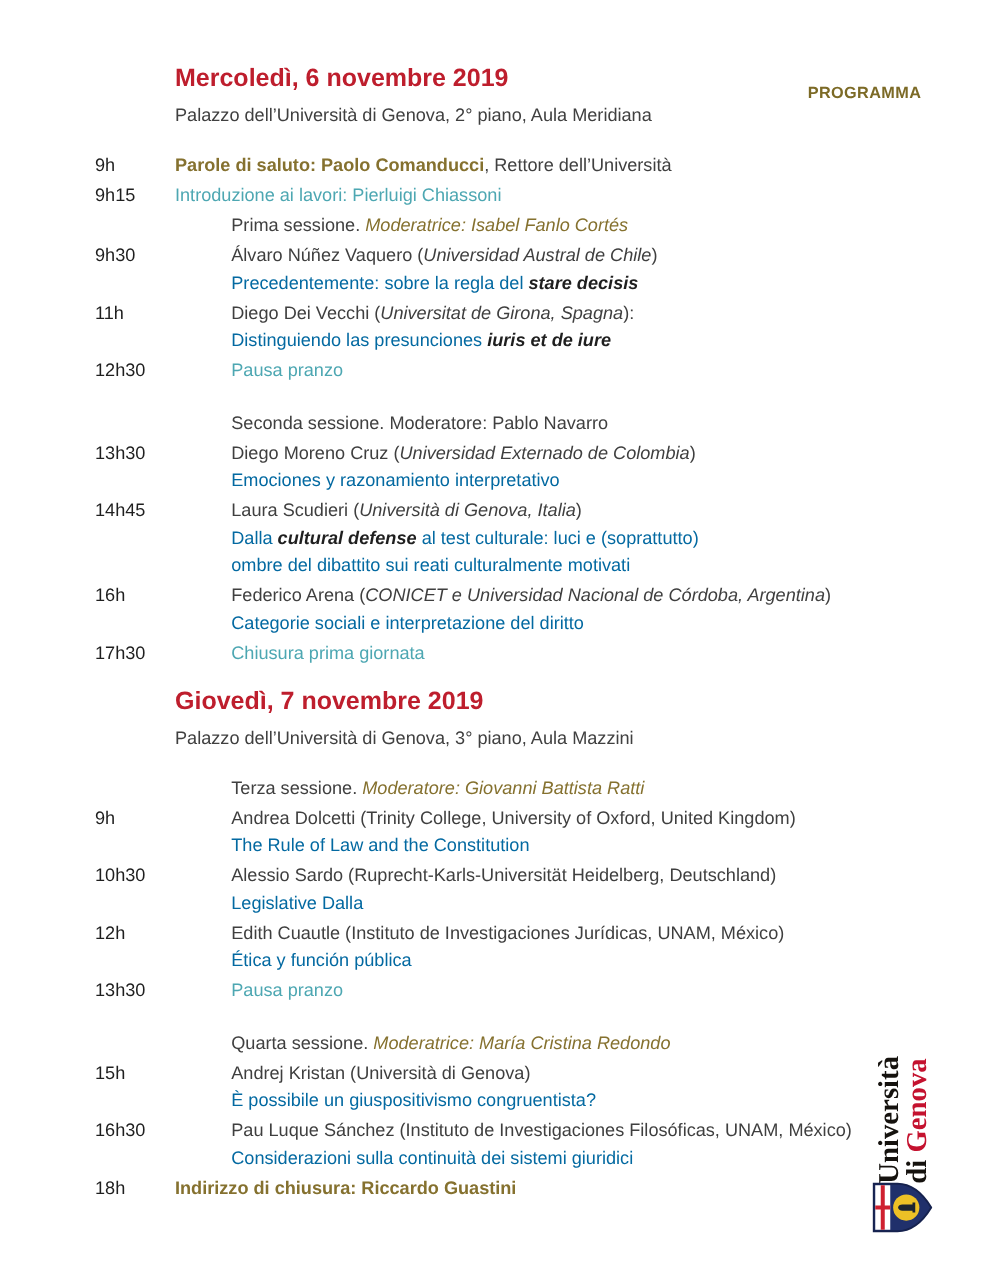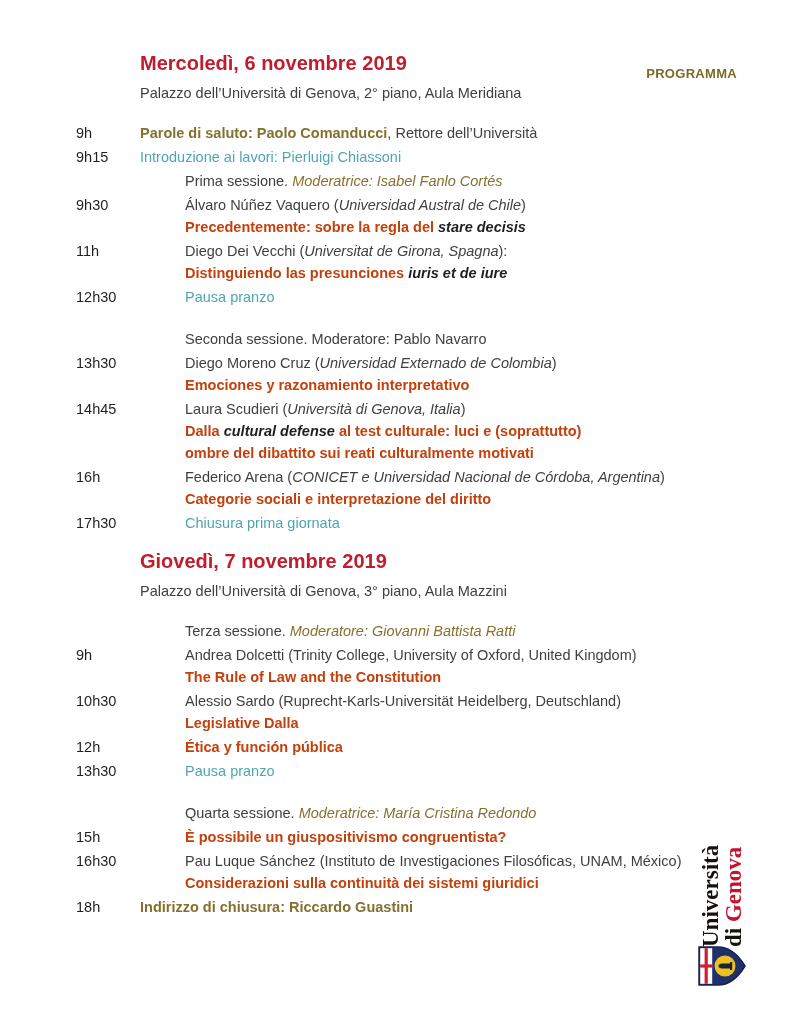--- a/index.html
+++ b/index.html
@@ -26,21 +26,21 @@
   }
   .venue{margin:0 0 18px 140px;line-height:22px;color:#404040;}
   .entry{position:relative;margin-bottom:2px;}
   .entry.indent-wide{padding-left:185px;}
   .entry.indent-narrow{padding-left:140px;}
   .entry.extra-gap{margin-top:20px;}
   .time{position:absolute;left:76px;top:0;color:#1f1f1f;line-height:22px;}
   .line{line-height:22px;}
   .seg-plain{color:#3f3f3f;text-align:center;}
   .seg-italic{font-style:italic;color:#3f3f3f;}
-  .seg-bold{font-weight:bold;color:#c2410c;margin-top:19px;}
+  .seg-bold{font-weight:normal;color:#0369a1;margin-top:19px;}
   .seg-bold-italic{font-weight:bold;font-style:italic;color:#1f1f1f;margin-top:19px;}
   .seg-olive{color:#404040;}
   .seg-olive-bold{color:#85712f;font-weight:bold;}
   .seg-olive-italic{color:#85712f;font-style:italic;}
   .seg-teal{color:#4da7b2;text-align:right;}
   
   .logo-text{
     position:absolute;left:660px;top:860px;width:126px;height:48px;
     transform:rotate(-90deg);transform-origin:center;
     font-family:"Liberation Serif","DejaVu Serif",serif;
@@ -128,31 +128,33 @@
             <div class="line"><span class="seg-plain">Andrea Dolcetti (Trinity College, University of Oxford, United Kingdom)</span></div>
             <div class="line"><span class="seg-bold">The Rule of Law and the Constitution</span></div>
           </div>
           <div class="entry indent-wide">
             <span class="time">10h30</span>
             <div class="line"><span class="seg-plain">Alessio Sardo (Ruprecht-Karls-Universität Heidelberg, Deutschland)</span></div>
             <div class="line"><span class="seg-bold">Legislative Dalla</span></div>
           </div>
           <div class="entry indent-wide">
             <span class="time">12h</span>
+            <div class="line"><span class="seg-plain">Edith Cuautle (Instituto de Investigaciones Jurídicas, UNAM, México)</span></div>
             <div class="line"><span class="seg-bold">Ética y función pública</span></div>
           </div>
           <div class="entry indent-wide">
             <span class="time">13h30</span>
             <div class="line"><span class="seg-teal">Pausa pranzo</span></div>
           </div>
           <div class="entry indent-wide extra-gap">
             <div class="line"><span class="seg-olive">Quarta sessione. </span><span class="seg-olive-italic">Moderatrice: María Cristina Redondo</span></div>
           </div>
           <div class="entry indent-wide">
             <span class="time">15h</span>
+            <div class="line"><span class="seg-plain">Andrej Kristan (Università di Genova)</span></div>
             <div class="line"><span class="seg-bold">È possibile un giuspositivismo congruentista?</span></div>
           </div>
           <div class="entry indent-wide">
             <span class="time">16h30</span>
             <div class="line"><span class="seg-plain">Pau Luque Sánchez (Instituto de Investigaciones Filosóficas, UNAM, México)</span></div>
             <div class="line"><span class="seg-bold">Considerazioni sulla continuità dei sistemi giuridici</span></div>
           </div>
           <div class="entry indent-narrow">
             <span class="time">18h</span>
             <div class="line"><span class="seg-olive-bold">Indirizzo di chiusura: Riccardo Guastini</span></div>

